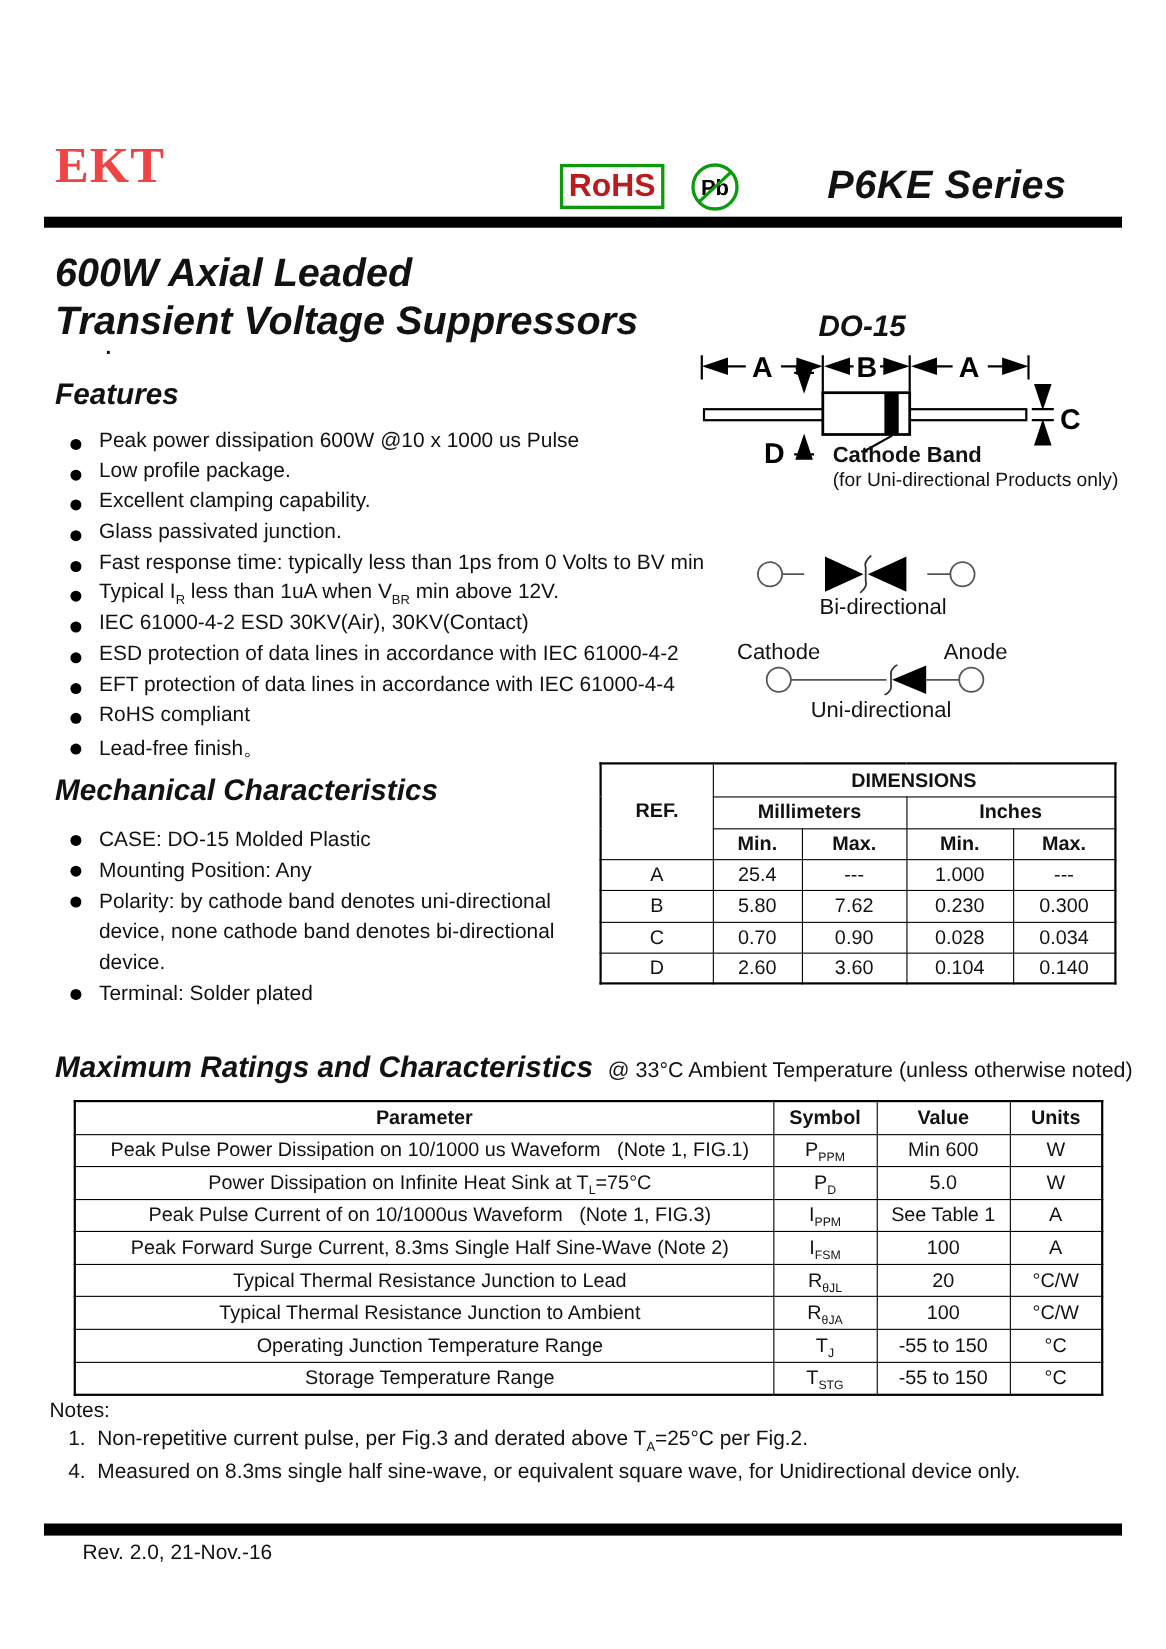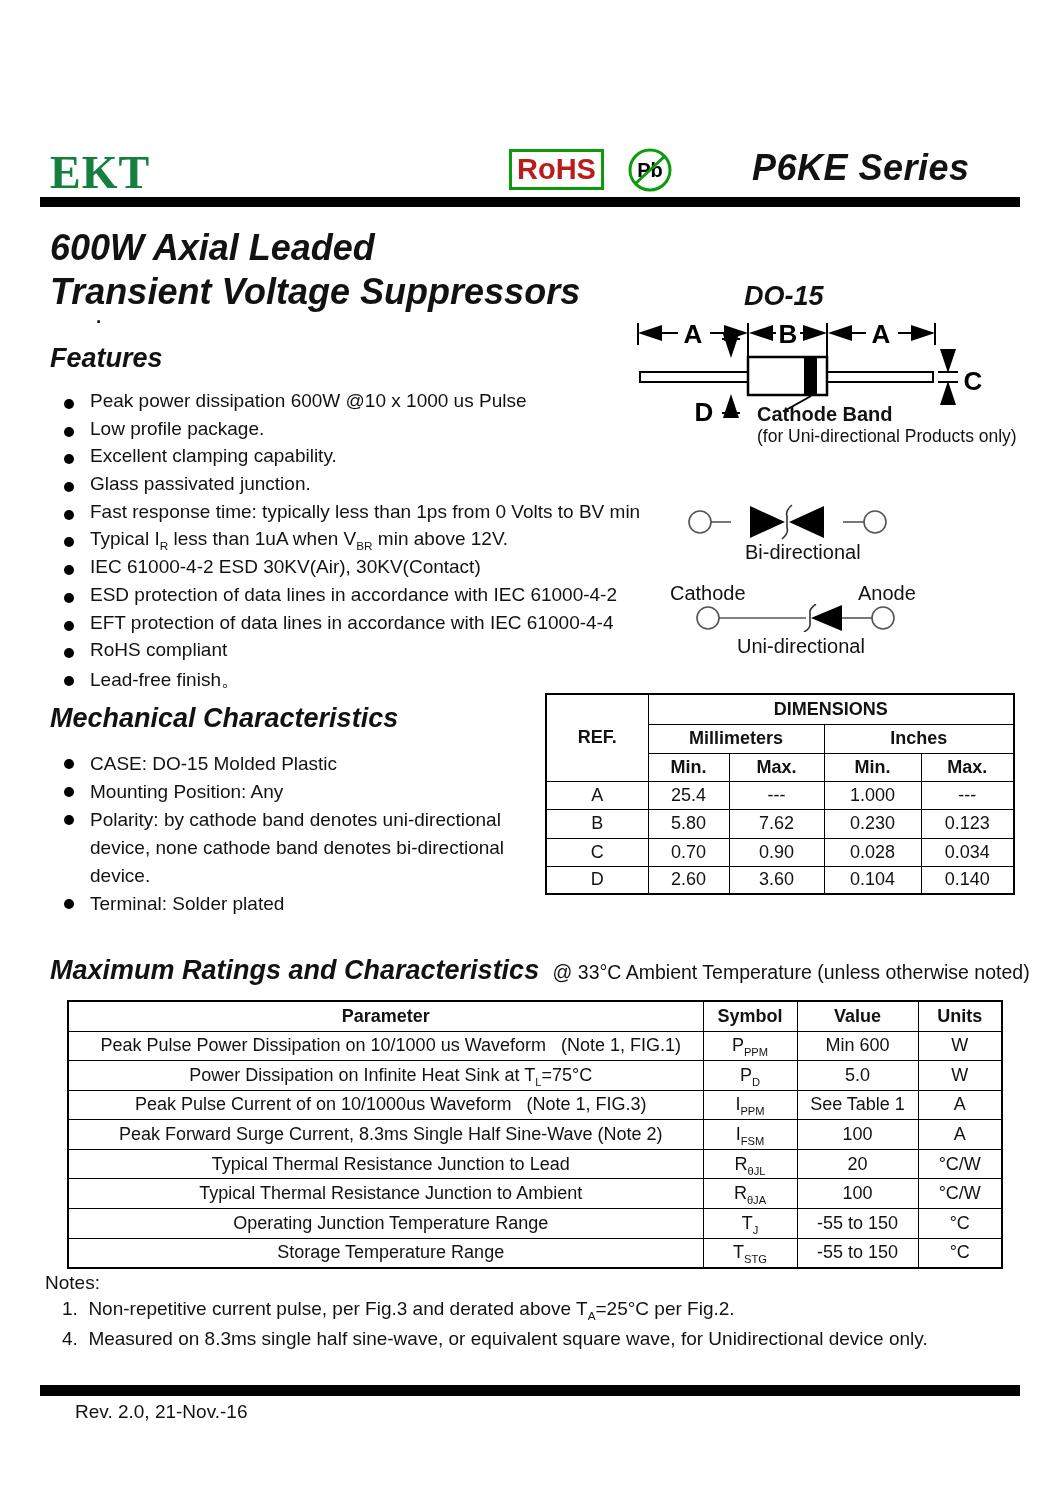--- a/index.html
+++ b/index.html
@@ -27,21 +27,21 @@
   .param{text-align:center;padding-left:10px;}
   .small{font-size:17.5px;}
   .note-line{font-size:19px;}
   .svgline{stroke:#000;stroke-width:2;}
 </style>
 </head>
 <body>
 
 <div class="page">
 
-  <div class="abs logo" style="left:50px;top:146px;color:#15803d;">EKT</div>
+  <div class="abs logo" style="left:50px;top:123px;color:#ef4444;">EKT</div>
 
   <div class="abs rohs" style="left:509px;top:149px;color:#b91c1c;border-color:#0d9a0d;">RoHS</div>
 
   <svg class="abs" style="left:626px;top:146px;" width="48" height="48" viewBox="0 0 48 48">
     <circle cx="24" cy="24" r="20" fill="none" stroke="#0d9a0d" stroke-width="3"></circle>
     <text x="24" y="31" text-anchor="middle" font-size="20" font-weight="bold" font-family="Liberation Sans, sans-serif" fill="#000">Pb</text>
     <line x1="9" y1="38" x2="39" y2="10" stroke="#0d9a0d" stroke-width="3"></line>
   </svg>
 
   <div class="abs series" style="left:752px;top:147px;">P6KE  Series</div>
@@ -168,21 +168,21 @@
       <td>25.4</td>
       <td>---</td>
       <td>1.000</td>
       <td>---</td>
     </tr>
     <tr style="height:29px;">
       <td>B</td>
       <td>5.80</td>
       <td>7.62</td>
       <td>0.230</td>
-      <td>0.123</td>
+      <td>0.300</td>
     </tr>
     <tr style="height:28px;">
       <td>C</td>
       <td>0.70</td>
       <td>0.90</td>
       <td>0.028</td>
       <td>0.034</td>
     </tr>
     <tr style="height:28px;">
       <td>D</td>

